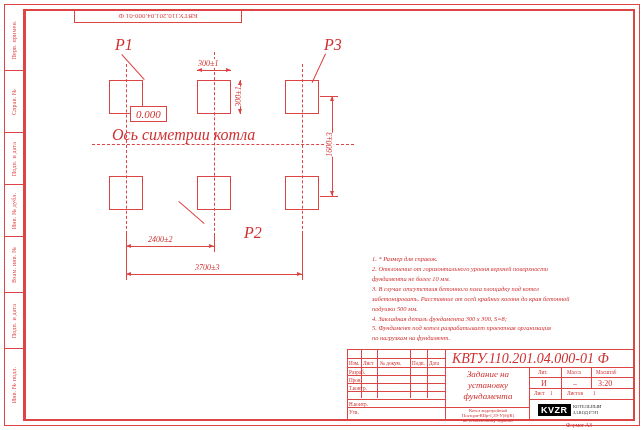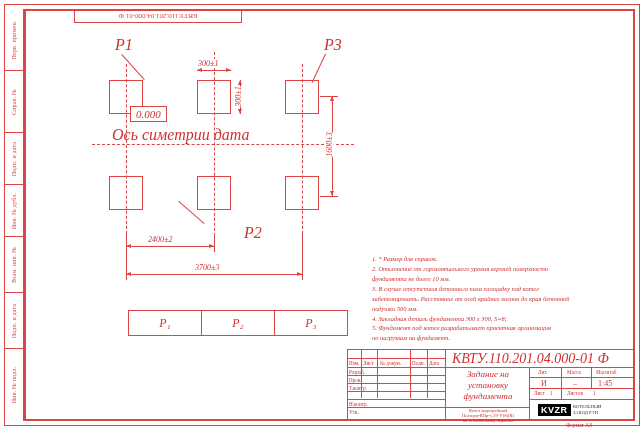--- a/index.html
+++ b/index.html
@@ -119,21 +119,21 @@
     <div class="lead" style="left:92px;top:26px;width:34px;transform:rotate(48deg);"></div>
 
     <div class="lbl" style="left:294px;top:8px;text-align:center;">Р3</div>
     <div class="lead" style="left:296px;top:26px;width:32px;transform:rotate(115deg);"></div>
 
     <div class="lbl" style="left:174px;top:196px;margin-left:40px;">Р2</div>
     <div class="lead" style="left:174px;top:196px;width:34px;transform:rotate(-139deg);"></div>
 
     <div class="zero-box" style="left:100px;top:78px;font-family:Liberation Serif, serif;">0.000</div>
 
-    <div class="lbl" style="left:82px;top:98px;">Ось симетрии дата</div>
+    <div class="lbl" style="left:82px;top:98px;">Ось симетрии котла</div>
 
     <div class="dimline" style="left:167px;top:42px;width:34px;"></div>
     <div class="arrow-l" style="left:167px;top:39.5px;"></div>
     <div class="arrow-r" style="left:196px;top:39.5px;"></div>
     <div class="dimtxt" style="left:166px;top:31px;">300±1</div>
 
     <div class="dimvert" style="left:210px;top:52px;height:34px;"></div>
     <div class="arrow-u" style="left:207.5px;top:52px;"></div>
     <div class="arrow-d" style="left:207.5px;top:81px;"></div>
     <div class="dimtxt-v" style="left:198px;top:64px;transform:rotate(-90deg);">300±1</div>
@@ -155,25 +155,20 @@
 
     <div class="dimvert" style="left:96px;top:206px;height:46px;"></div>
     <div class="dimvert" style="left:184px;top:206px;height:18px;"></div>
     <div class="dimvert" style="left:272px;top:206px;height:46px;"></div>
     <div class="dimline" style="left:290px;top:68px;width:18px;"></div>
     <div class="dimline" style="left:290px;top:168px;width:18px;"></div>
   </div>
 
   <table class="ltable">
     <tbody>
-        <tr>
-      <td class="head">Р₁</td>
-      <td class="head">Р₂</td>
-      <td class="head">Р₃</td>
-    </tr>
   </tbody>
     </table>
 
   <div class="notes">
     <div>1. * Размер для справок.</div>
     <div>2. Отклонение от горизонтального уровня верхней поверхности</div>
     <div>фундамента не более 10 мм.</div>
     <div>3. В случае отсутствия бетонного пола площадку под котел</div>
     <div>забетонировать. Расстояние от осей крайних колонн до края бетонной</div>
     <div>подушки 500 мм.</div>
@@ -223,21 +218,21 @@
     <div class="tname" style="left:100px;top:19px;width:80px;">Задание на</div>
     <div class="tname" style="left:100px;top:30px;width:80px;">установку</div>
     <div class="tname" style="left:100px;top:41px;width:80px;">фундамента</div>
 
     <div class="tbtxt" style="left:190px;top:19px;">Лит.</div>
     <div class="tbtxt" style="left:219px;top:19px;">Масса</div>
     <div class="tbtxt" style="left:248px;top:19px;">Масштаб</div>
 
     <div class="tbtxt" style="left:193px;top:29px;font-size:8px;">И</div>
     <div class="tbtxt" style="left:225px;top:29px;font-size:8px;">–</div>
-    <div class="tbtxt" style="left:250px;top:29px;font-size:8px;">1:45</div>
+    <div class="tbtxt" style="left:250px;top:29px;font-size:8px;">3:20</div>
 
     <div class="tbtxt" style="left:186px;top:40px;">Лист</div>
     <div class="tbtxt" style="left:202px;top:40px;">1</div>
     <div class="tbtxt" style="left:219px;top:40px;">Листов</div>
     <div class="tbtxt" style="left:245px;top:40px;">1</div>
 
     <div class="tbtxt-c" style="left:100px;top:58px;width:80px;text-align:center;font-size:4.6px;">Котел водогрейный</div>
     <div class="tbtxt-c" style="left:100px;top:63px;width:80px;text-align:center;font-size:4.6px;">Неатерм-КВр-1,29-У(б)(К)</div>
     <div class="tbtxt-c" style="left:100px;top:68px;width:80px;text-align:center;font-size:4.6px;">по техническому заданию</div>
 

